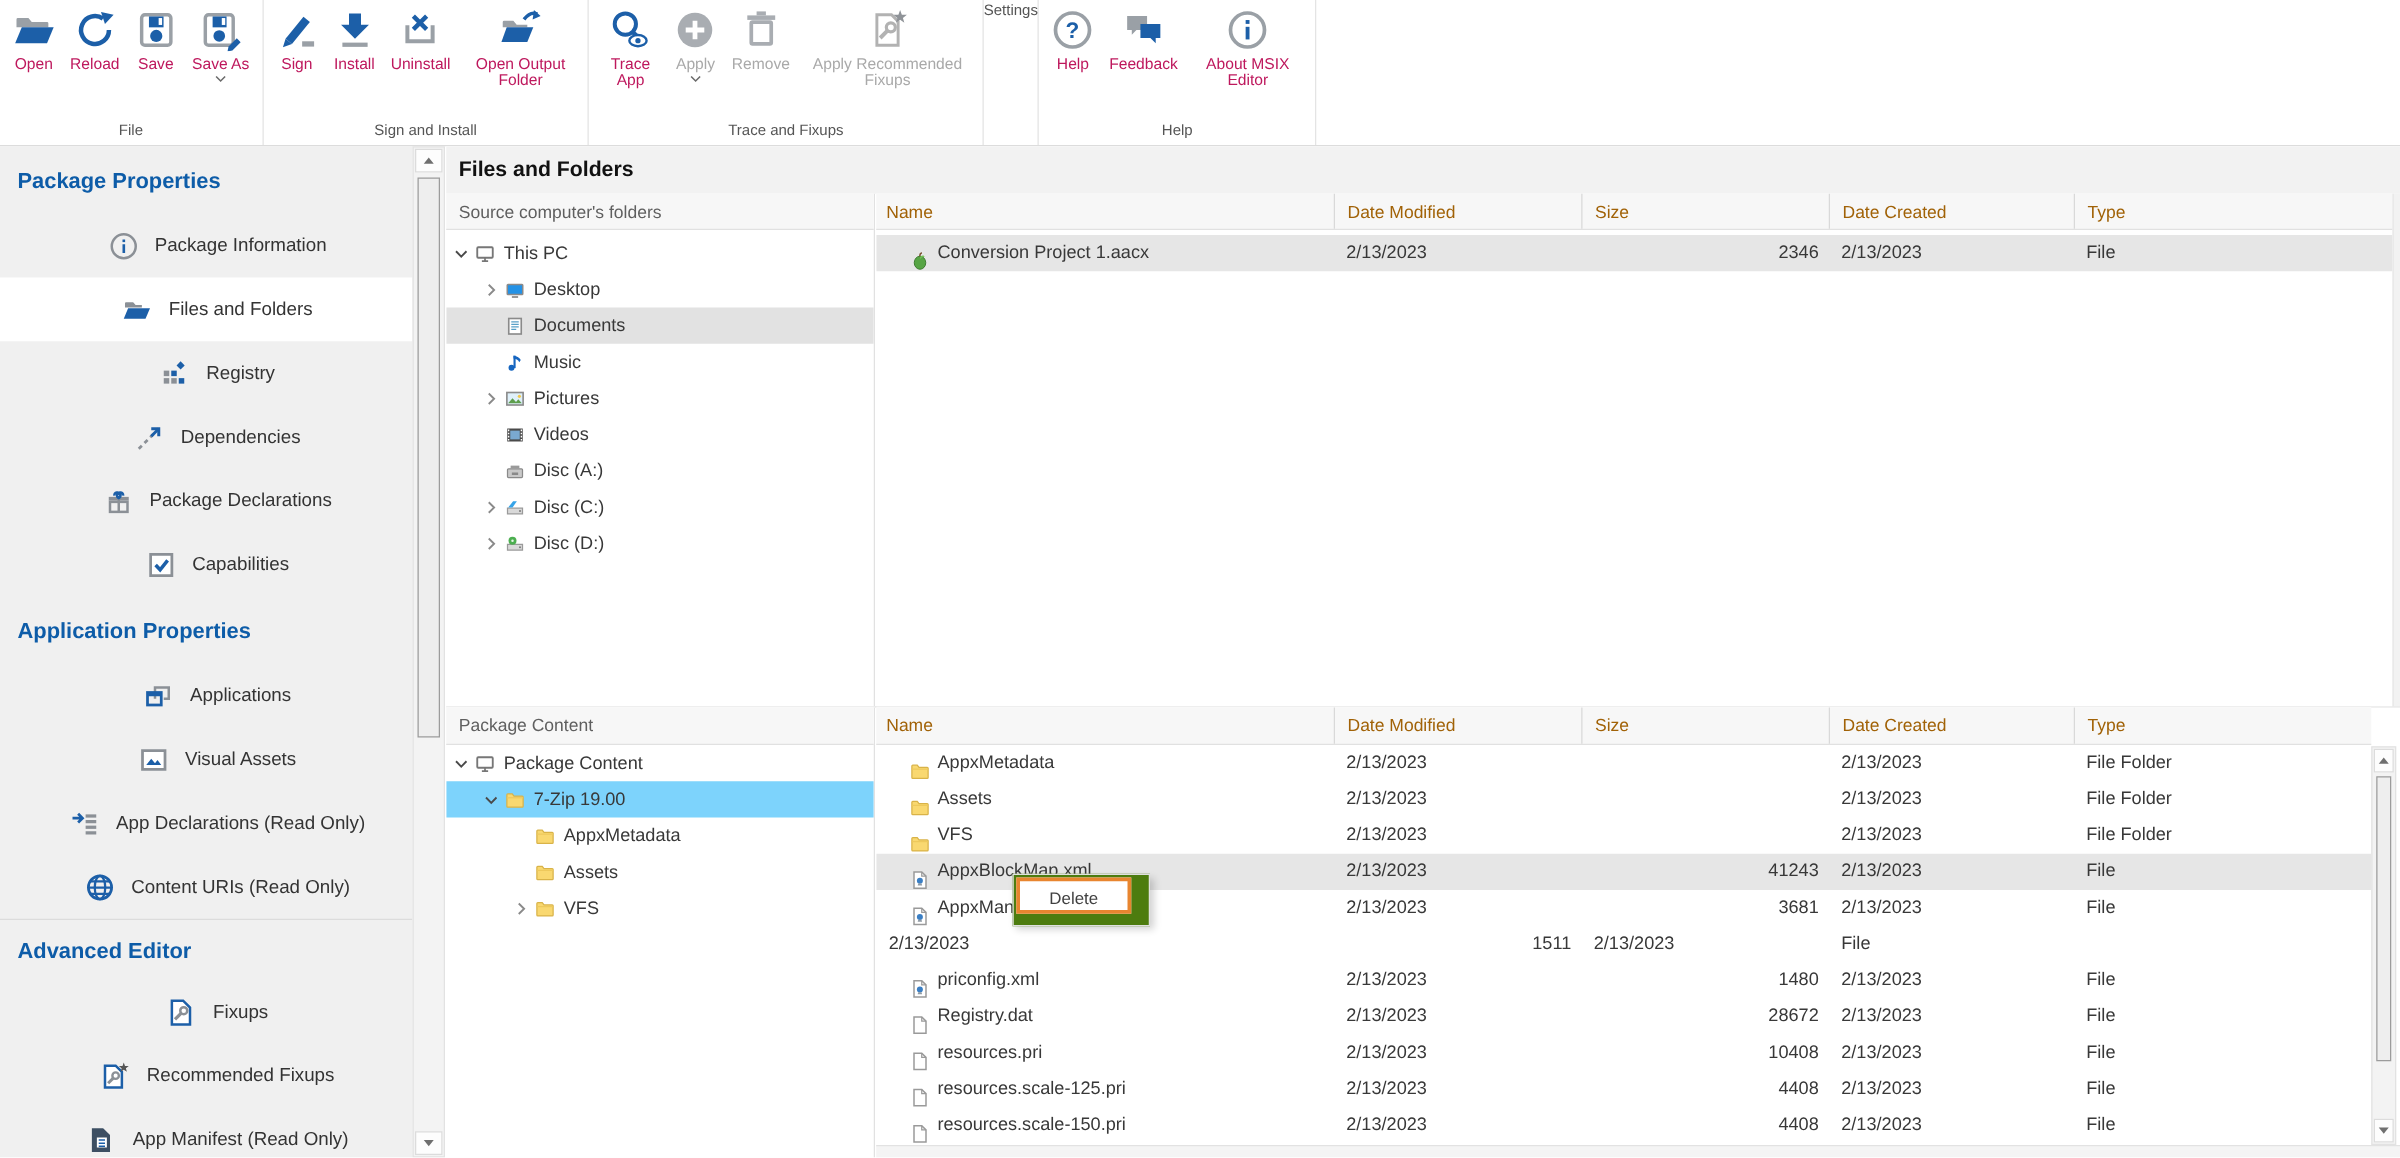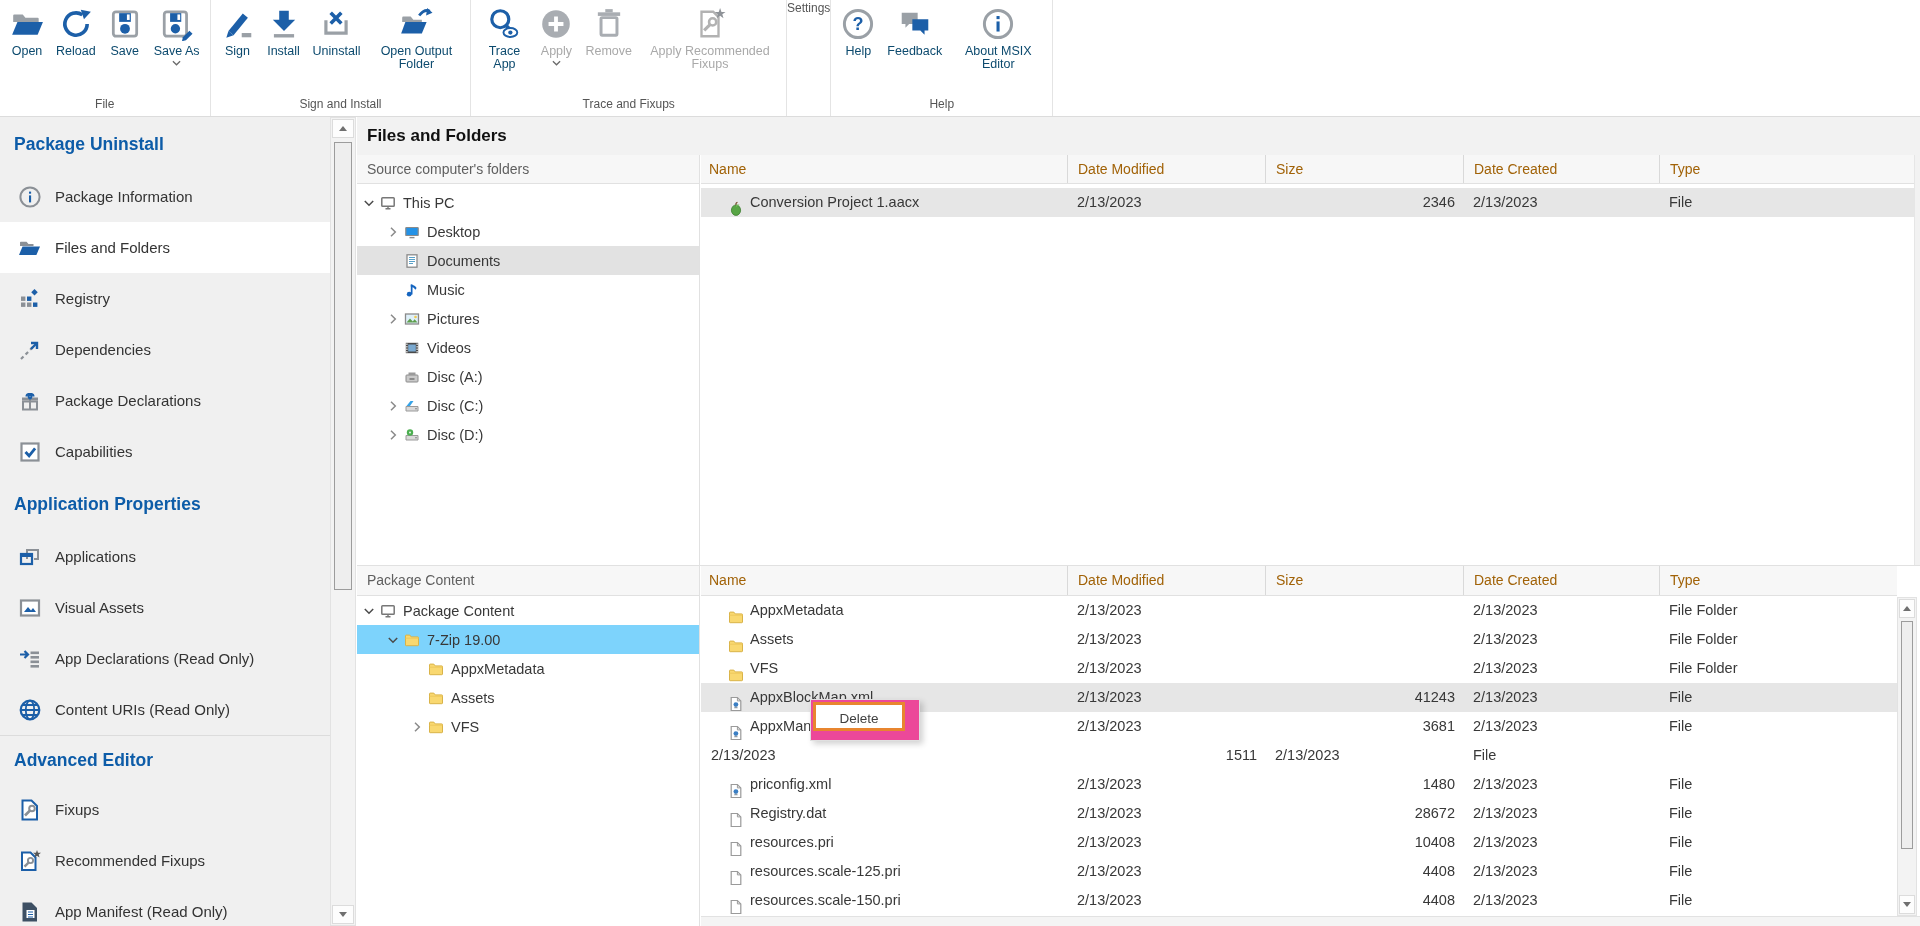--- a/index.html
+++ b/index.html
@@ -7,34 +7,34 @@
   .app { position:relative; width:1920px; height:926px; overflow:hidden; background:#fff; color:#383838; }
 
   
   .ribbon { position:absolute; left:0; top:0; width:1920px; height:117px; background:#fff;
             border-bottom:1px solid #dcdcdc; display:flex; align-items:stretch; }
   .rib-group { display:flex; flex-direction:column; border-right:1px solid #e4e4e4; }
   .rib-buttons { flex:1; display:flex; align-items:flex-start; padding:7px 4px 0 4px; }
   .rib-btn { flex:0 0 auto; padding:0 6px; display:flex; flex-direction:column; align-items:center; cursor:default; }
   .rib-icon { width:34px; height:34px; display:block; }
   .rib-icon svg { width:34px; height:34px; display:block; }
-  .rib-label { margin-top:4px; font-size:12.5px; line-height:13px; color:#0c4a6e; text-align:center; max-width:88px; }
+  .rib-label { margin-top:4px; font-size:12.5px; line-height:13px; color:#be185d; text-align:center; max-width:88px; }
   .rib-label.wide { max-width:132px; }
   .rib-label.narrow { max-width:46px; }
   .rib-btn.disabled .rib-label { color:#a9a9a9; }
   .rib-chevron { margin-top:2px; height:6px; }
   .rib-chevron svg { display:block; }
   .rib-group-label { height:20px; line-height:17px; text-align:center; font-size:12px; color:#555; }
 
   
   .sidebar { position:absolute; left:0; top:117px; width:330px; height:809px; background:#f0f0f0; overflow:hidden; }
   .sb-title { height:54px; display:flex; align-items:center; padding-left:14px;
               font-size:17.5px; font-weight:bold; color:#0d5ca8; }
   .sb-title.h48 { height:48px; }
-  .sb-item { height:51px; display:flex; align-items:center; padding-left:18px; cursor:default; }
+  .sb-item { height:51px; display:flex; align-items:center; padding-left:18px; cursor:default;justify-content:center; }
   .sb-item.selected { background:#ffffff; }
   .sb-icon { width:24px; height:24px; flex:0 0 24px; }
   .sb-icon svg { width:24px; height:24px; display:block; }
   .sb-label { margin-left:13px; font-size:15px; color:#333; }
   .sb-divider { height:1px; background:#dcdcdc; }
 
   
   .vscroll { position:absolute; background:#f3f3f3; border:1px solid #e2e2e2; }
   #side-scroll { left:330px; top:117px; width:26px; height:809px; }
   #table-scroll { left:1897px; top:597px; width:20px; height:319px; }
@@ -87,21 +87,21 @@
   .tr.hl { background:#e6e6e6; }
   .td { line-height:29px; padding-left:10px; overflow:hidden; white-space:nowrap; }
   .td.name { display:flex; align-items:flex-end; padding-left:27px; }
   .td.size { text-align:right; padding-right:8px; padding-left:0; }
   .file-icon-box { width:16px; height:16px; flex:0 0 16px; margin-right:6px; }
   .file-icon-box svg { width:16px; height:16px; display:block; }
 
   .h-strip { position:absolute; left:344px; right:0; bottom:0; height:10px; background:#f4f4f4; border-top:1px solid #e2e2e2; }
 
   
-  #context-menu { position:absolute; left:810px; top:699px; width:110px; height:42px; background:#ec4899;
+  #context-menu { position:absolute; left:810px; top:699px; width:110px; height:42px; background:#4d7c0f;
                   border:1px solid #e0e0e0; box-shadow:3px 3px 6px rgba(0,0,0,0.18); z-index:40; }
   .cm-item { position:absolute; left:2px; top:2px; width:92px; height:29px; background:#fff;
              border:3px solid #e8852f; line-height:28px; text-align:center; font-size:13.5px; color:#404040; cursor:default; }
 </style>
 </head>
 <body>
 
 <div class="app">
 
   <div class="ribbon" id="ribbon">
@@ -283,21 +283,21 @@
               </svg>
             </span>
             <div class="rib-label">About MSIX Editor</div>
           </div>
         </div>
         <div class="rib-group-label">Help</div>
       </div>
     </div>
 
   <div class="sidebar" id="sidebar">
-      <div class="sb-title">Package Uninstall</div>
+      <div class="sb-title">Package Properties</div>
       <div class="sb-item">
         <span class="sb-icon">
           <svg viewBox="0 0 24 24">
             <circle cx="12" cy="12" r="9.6" fill="none" stroke="#8b9096" stroke-width="2"></circle>
             <rect x="11" y="6.6" width="2.1" height="2.1" fill="#1c5fa8"></rect>
             <rect x="11" y="10.4" width="2.1" height="7" fill="#1c5fa8"></rect>
           </svg>
         </span>
         <span class="sb-label">Package Information</span>
       </div>

